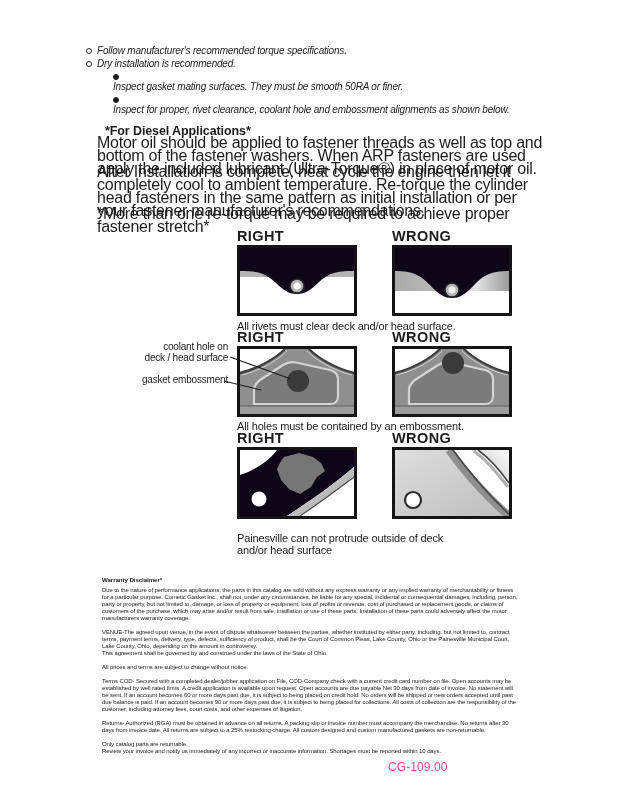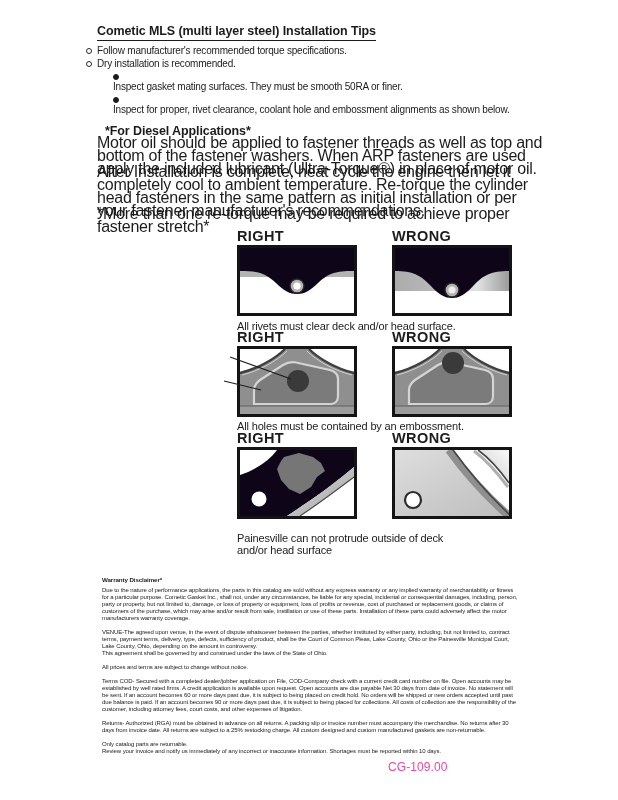--- a/index.html
+++ b/index.html
@@ -6,21 +6,21 @@
   .page{
     position:relative;width:618px;height:800px;background:#ffffff;overflow:hidden;
     font-family:"Liberation Sans", sans-serif;color:#1c1c1c;
   }
   
   .title{
     position:absolute;left:97px;top:24px;margin:0;
     font-size:12.5px;font-weight:bold;letter-spacing:-0.1px;
     border-bottom:1.6px solid #1c1c1c;padding-bottom:2px;display:inline-block;
   }
-  .bullets{position:absolute;left:86px;top:44px;width:470px;font-size:10px;letter-spacing:-0.2px;line-height:13px;}
+  .bullets{position:absolute;left:86px;top:44px;width:470px;font-size:10px;letter-spacing:-0.2px;line-height:13px;font-style:italic;}
   .b-row{display:flex;align-items:flex-start;}
   .b-marker{flex:none;width:4px;height:4px;border:1px solid #2a2a2a;border-radius:50%;margin:4px 5px 0 0;}
   .b-sub{margin-left:27px;flex-direction:column;}
   .b-sub .b-marker{background:#1c1c1c;border-color:#1c1c1c;}
   .diesel-h{position:absolute;left:97px;top:116px;margin:8px;font-size:12.5px;font-weight:bold;letter-spacing:-0.1px;}
   .body-p{position:absolute;left:97px;width:448px;margin:0;font-size:16px;letter-spacing:-0.25px;line-height:13px;}
   .p1{top:136px;}
   .p2{top:165px;}
   .p3{top:207px;}
   
@@ -43,21 +43,20 @@
   .legal h3{margin:0 0 4px 0;font-size:6.2px;font-weight:bold;}
   .legal p{margin:0 0 7px 0;}
   .legal p.tight{margin-bottom:0;}
   .doc-code{position:absolute;left:388px;top:760px;font-size:12px;letter-spacing:0.1px;color:#ec4899;}
 </style>
 </head>
 <body>
 
 <div class="page">
 
-  <h1 class="title">Cometic MLS (multi layer steel) Installation Tips</h1>
 
   <div class="bullets">
     <div class="b-row">
       <span class="b-marker"></span>
       <span>Follow manufacturer's recommended torque specifications.</span>
     </div>
     <div class="b-row">
       <span class="b-marker"></span>
       <span>Dry installation is recommended.</span>
     </div>
@@ -102,20 +101,25 @@
       <rect x="3" y="25" width="114" height="21" fill="url(#wg1)"></rect>
       <rect x="3" y="46" width="114" height="22" fill="#ffffff"></rect>
       <path d="M3,3 H117 V26 C99,26 92,30 82,40 C73,50 67,53 60,53 C53,53 47,50 38,40 C28,30 21,26 3,26 Z" fill="#0e0618"></path>
       <circle cx="60" cy="45" r="7" fill="#b4b4b4" stroke="#252525" stroke-width="1.4"></circle>
       <circle cx="60" cy="45" r="3.6" fill="#ededed"></circle>
       <rect x="1.5" y="1.5" width="117" height="68" fill="none" stroke="#141414" stroke-width="3"></rect>
     </svg>
   </div>
   <p class="dg-cap r1-cap">All rivets must clear deck and/or head surface.</p>
 
+  <div class="dg-labels">
+    <div>coolant hole on</div>
+    <div>deck / head surface</div>
+    <div class="dg-label-emb">gasket embossment</div>
+  </div>
   <svg class="leader-overlay" width="320" height="60" viewBox="0 0 320 60">
     <line x1="135" y1="17" x2="196" y2="39" stroke="#1c1c1c" stroke-width="1.1"></line>
     <line x1="129" y1="41" x2="166" y2="50" stroke="#1c1c1c" stroke-width="1.1"></line>
   </svg>
   <div class="dg-heads r2-heads">
     <span>RIGHT</span>
     <span>WRONG</span>
   </div>
   <div class="dg-row r2-row">
     <svg width="120" height="71" viewBox="0 0 120 71">

